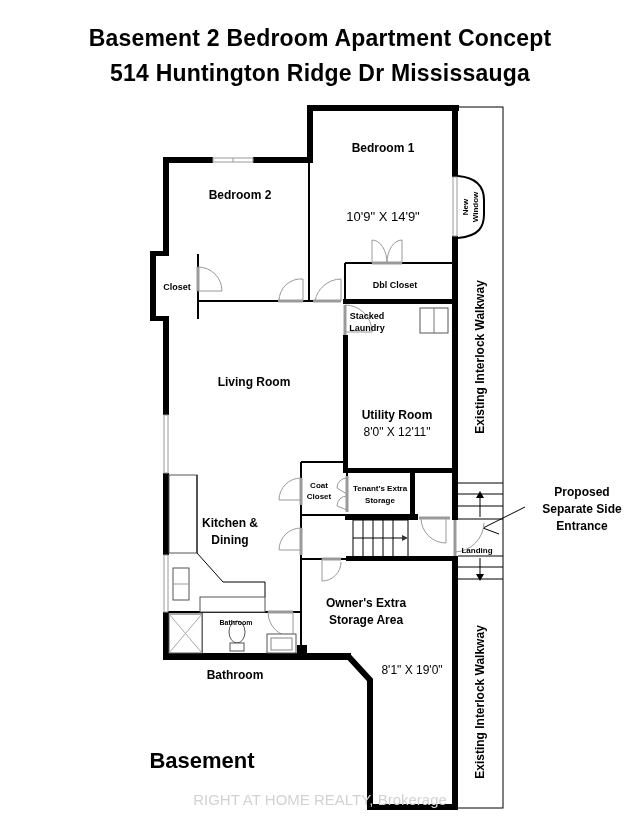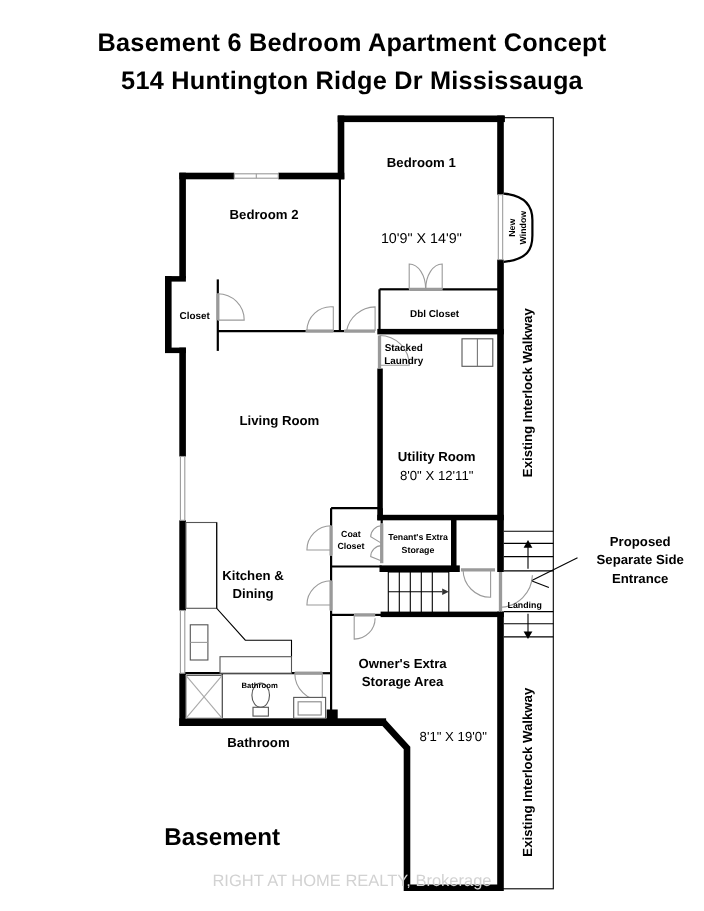--- a/index.html
+++ b/index.html
@@ -14,21 +14,21 @@
   .door{stroke:#9a9a9a;stroke-width:1;fill:none;}
   .doorleaf{stroke:#9a9a9a;stroke-width:3;fill:none;}
   .fixture{stroke:#555;stroke-width:1;fill:#fff;}
   .lbl{font-family:"Liberation Sans",sans-serif;font-weight:bold;fill:#000;text-anchor:middle;}
   .dim{font-family:"Liberation Sans",sans-serif;fill:#000;text-anchor:middle;}
   .wm{font-family:"Liberation Sans",sans-serif;fill:#d2d2d2;text-anchor:middle;}
 </style>
 </head>
 <body>
 
-<div class="title" id="t1">Basement 6 Bedroom Apartment Concept</div>
+<div class="title" id="t1">Basement 2 Bedroom Apartment Concept</div>
 <div class="title" id="t2">514 Huntington Ridge Dr Mississauga</div>
 
 <svg width="640" height="828" viewBox="0 0 640 828">
 
   <rect x="455" y="107" width="48" height="701" class="hair"></rect>
 
   <g>
     <line x1="458" y1="483" x2="503" y2="483" class="hair"></line>
     <line x1="458" y1="494" x2="503" y2="494" class="hair"></line>
     <line x1="458" y1="506" x2="503" y2="506" class="hair"></line>

